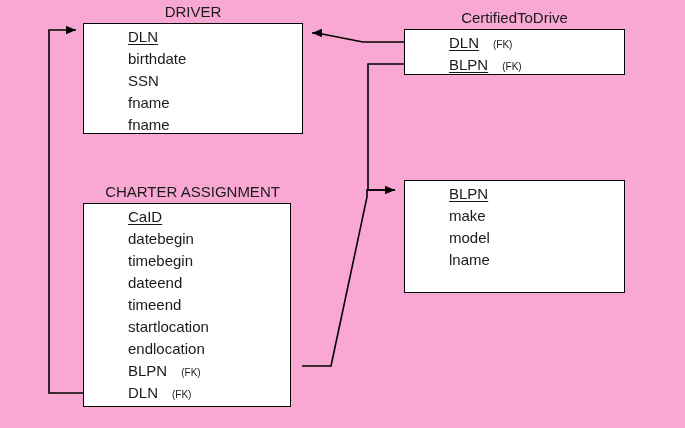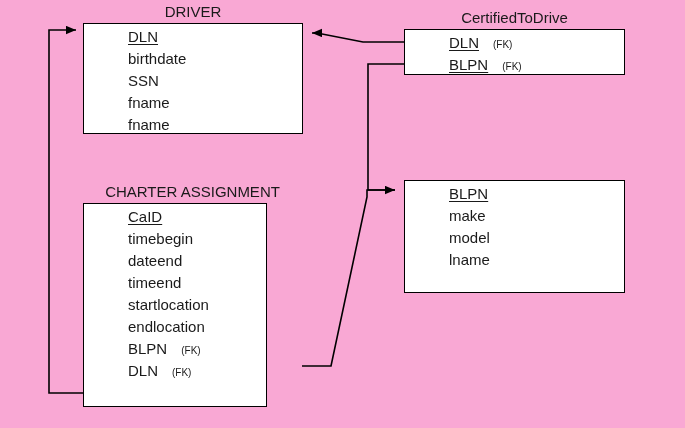--- a/index.html
+++ b/index.html
@@ -137,24 +137,27 @@
       <div class="attr">
         <span class="attr-name">model</span>
       </div>
       <div class="attr">
         <span class="attr-name">lname</span>
       </div>
     </div>
   </div>
 
   <div class="entity-title" style="left:74px; top:183px; width:237px;">CHARTER ASSIGNMENT</div>
-  <div class="entity" style="left:83px; top:203px; width:184px; height:204px;">
+  <div class="entity" style="left:83px; top:203px; width:208px; height:204px;">
     <div class="attr-list">
       <div class="attr pk">
         <span class="attr-name">CaID</span>
+      </div>
+      <div class="attr">
+        <span class="attr-name">datebegin</span>
       </div>
       <div class="attr">
         <span class="attr-name">timebegin</span>
       </div>
       <div class="attr">
         <span class="attr-name">dateend</span>
       </div>
       <div class="attr">
         <span class="attr-name">timeend</span>
       </div>

